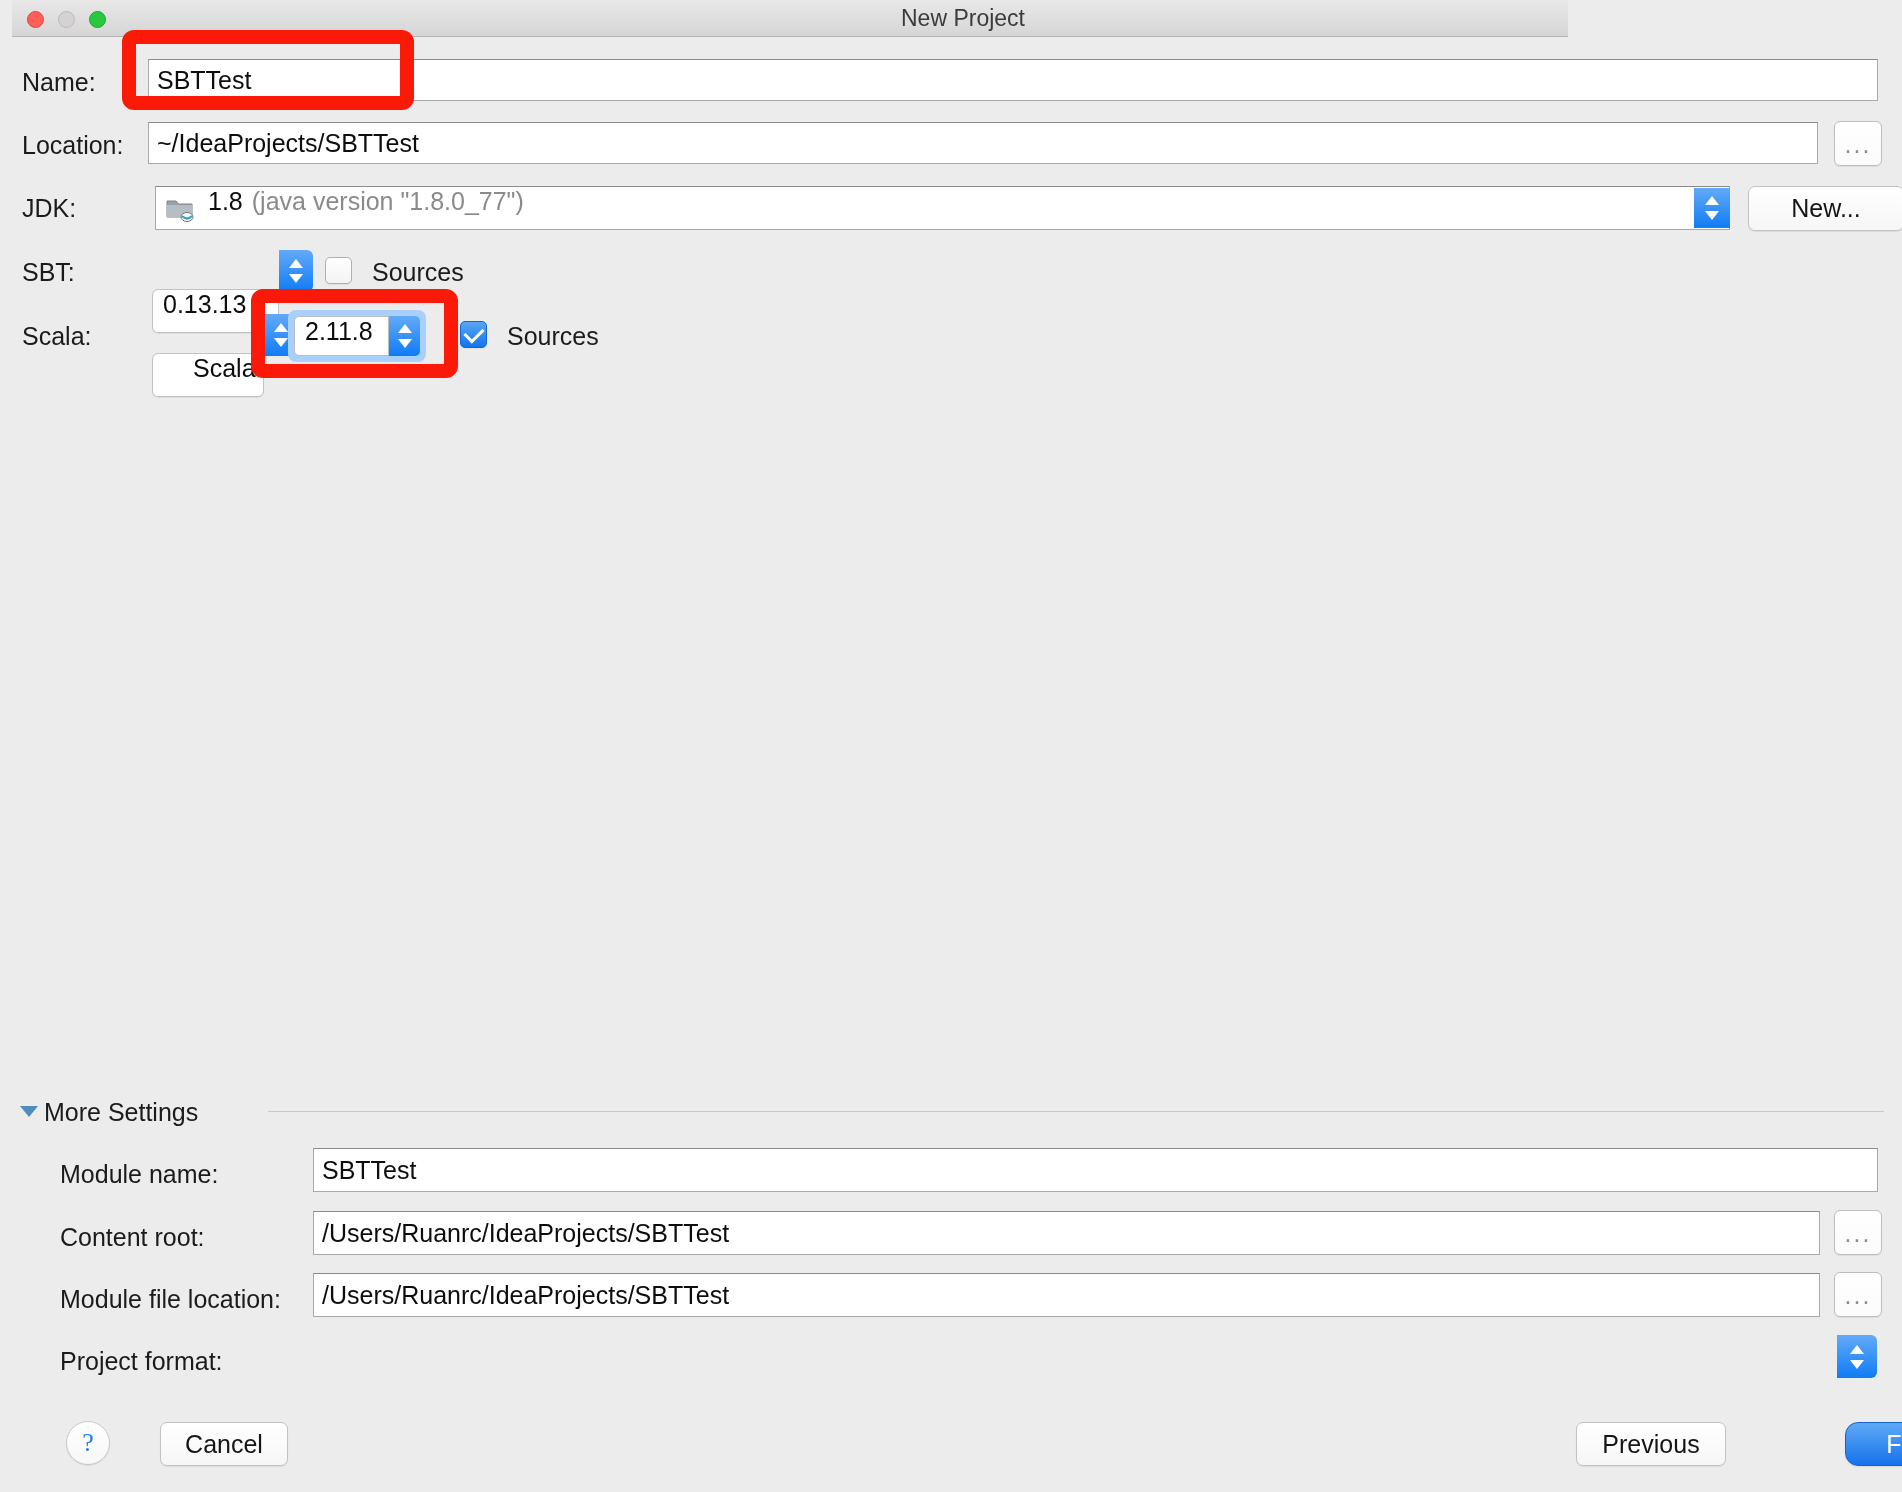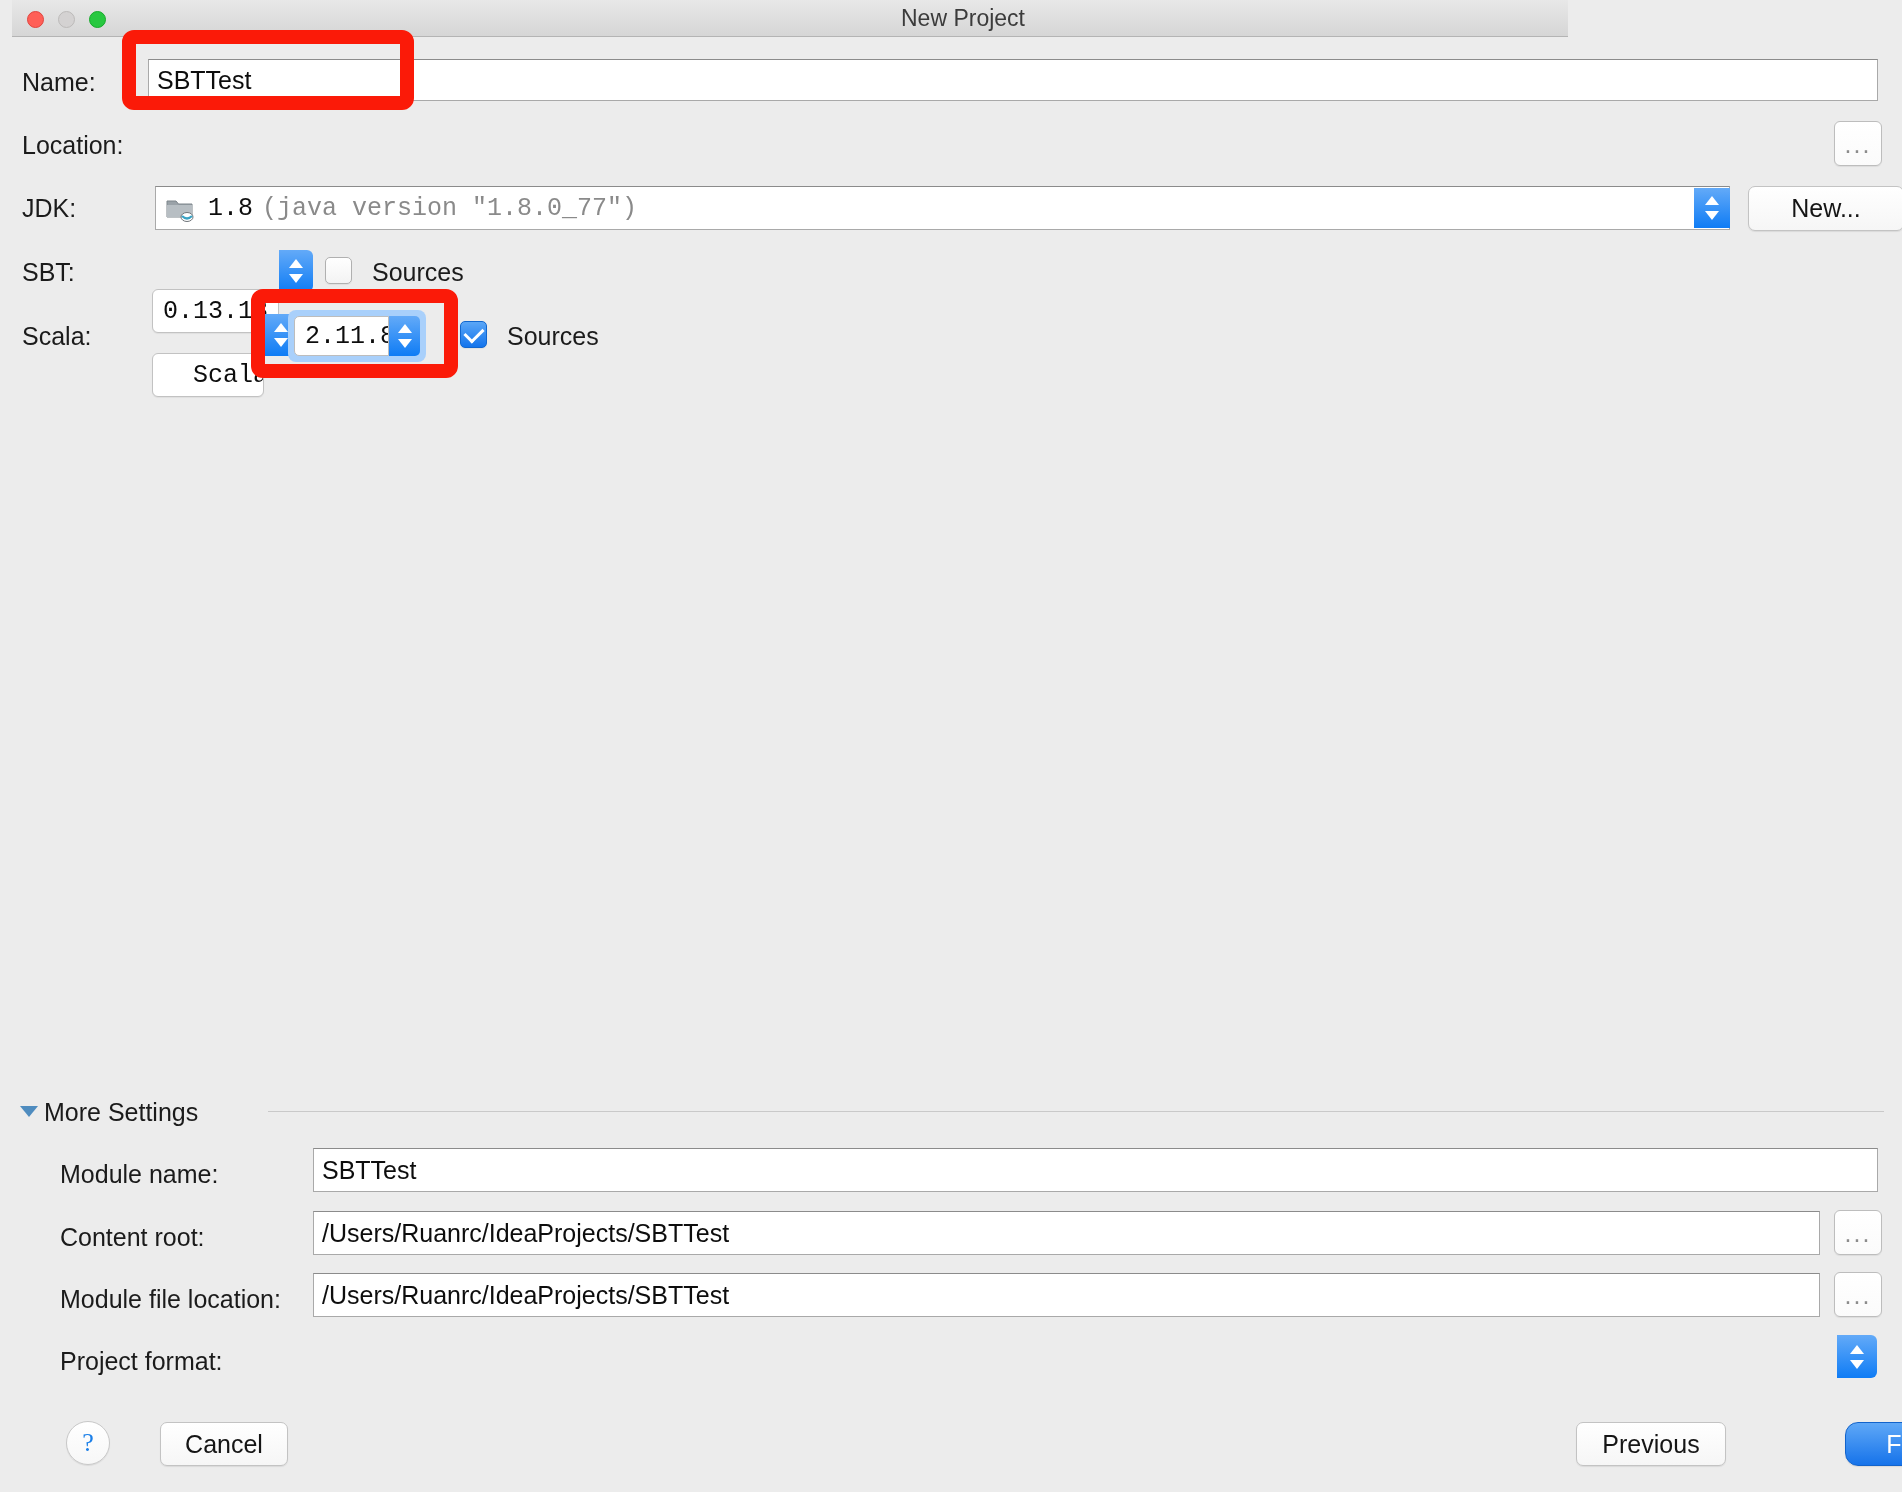--- a/index.html
+++ b/index.html
@@ -93,25 +93,25 @@
     border: 1px solid #1263cb;
     color: #ffffff;
   }
 
   
   .combo {
     position: absolute;
     background: #ffffff;
     border: 1px solid #a9a9a9;
     border-top-color: #8b8b8b;
-    display: flex; align-items: center;
+    display: flex; 
     font-size: 25px; color: #0d0d0d;
     padding-left: 10px;
     white-space: nowrap; overflow: hidden;
-    font-family: Liberation Mono, monospace;
+    font-family: Liberation Sans, sans-serif;
   }
   .combo.rounded {
     border: 1px solid #c2c2c2;
     border-radius: 6px;
     box-shadow: 0 1px 1px rgba(0,0,0,0.06);
     margin-top: 40px;
   }
   .stepper {
     position: absolute;
     background: linear-gradient(to bottom, #63aaf8 0%, #0f7cf5 100%);
@@ -192,20 +192,21 @@
     <div class="traffic red"></div>
     <div class="traffic yellow"></div>
     <div class="traffic green"></div>
     <div class="title-text">New Project</div>
   </div>
 
   <div class="lbl" style="left:22px; top:68px;">Name:</div>
   <div class="textfield" style="left:148px; top:59px; width:1730px; height:42px;">SBTTest</div>
 
   <div class="lbl" style="left:22px; top:131px;">Location:</div>
+  <div class="textfield" style="left:148px; top:122px; width:1670px; height:42px;">~/IdeaProjects/SBTTest</div>
   <div class="browse-btn" style="left:1834px; top:121px; width:48px; height:45px;">...</div>
 
   <div class="lbl" style="left:22px; top:194px;">JDK:</div>
   <div class="combo" style="left:155px; top:186px; width:1575px; height:44px; padding-left:52px;">
     <span style="margin-right:9px;">1.8</span>
     <span class="muted">(java version "1.8.0_77")</span>
   </div>
 
   <span class="jdk-icon" style="left:166px; top:196px;">
     <svg width="28" height="26" viewBox="0 0 28 26">

